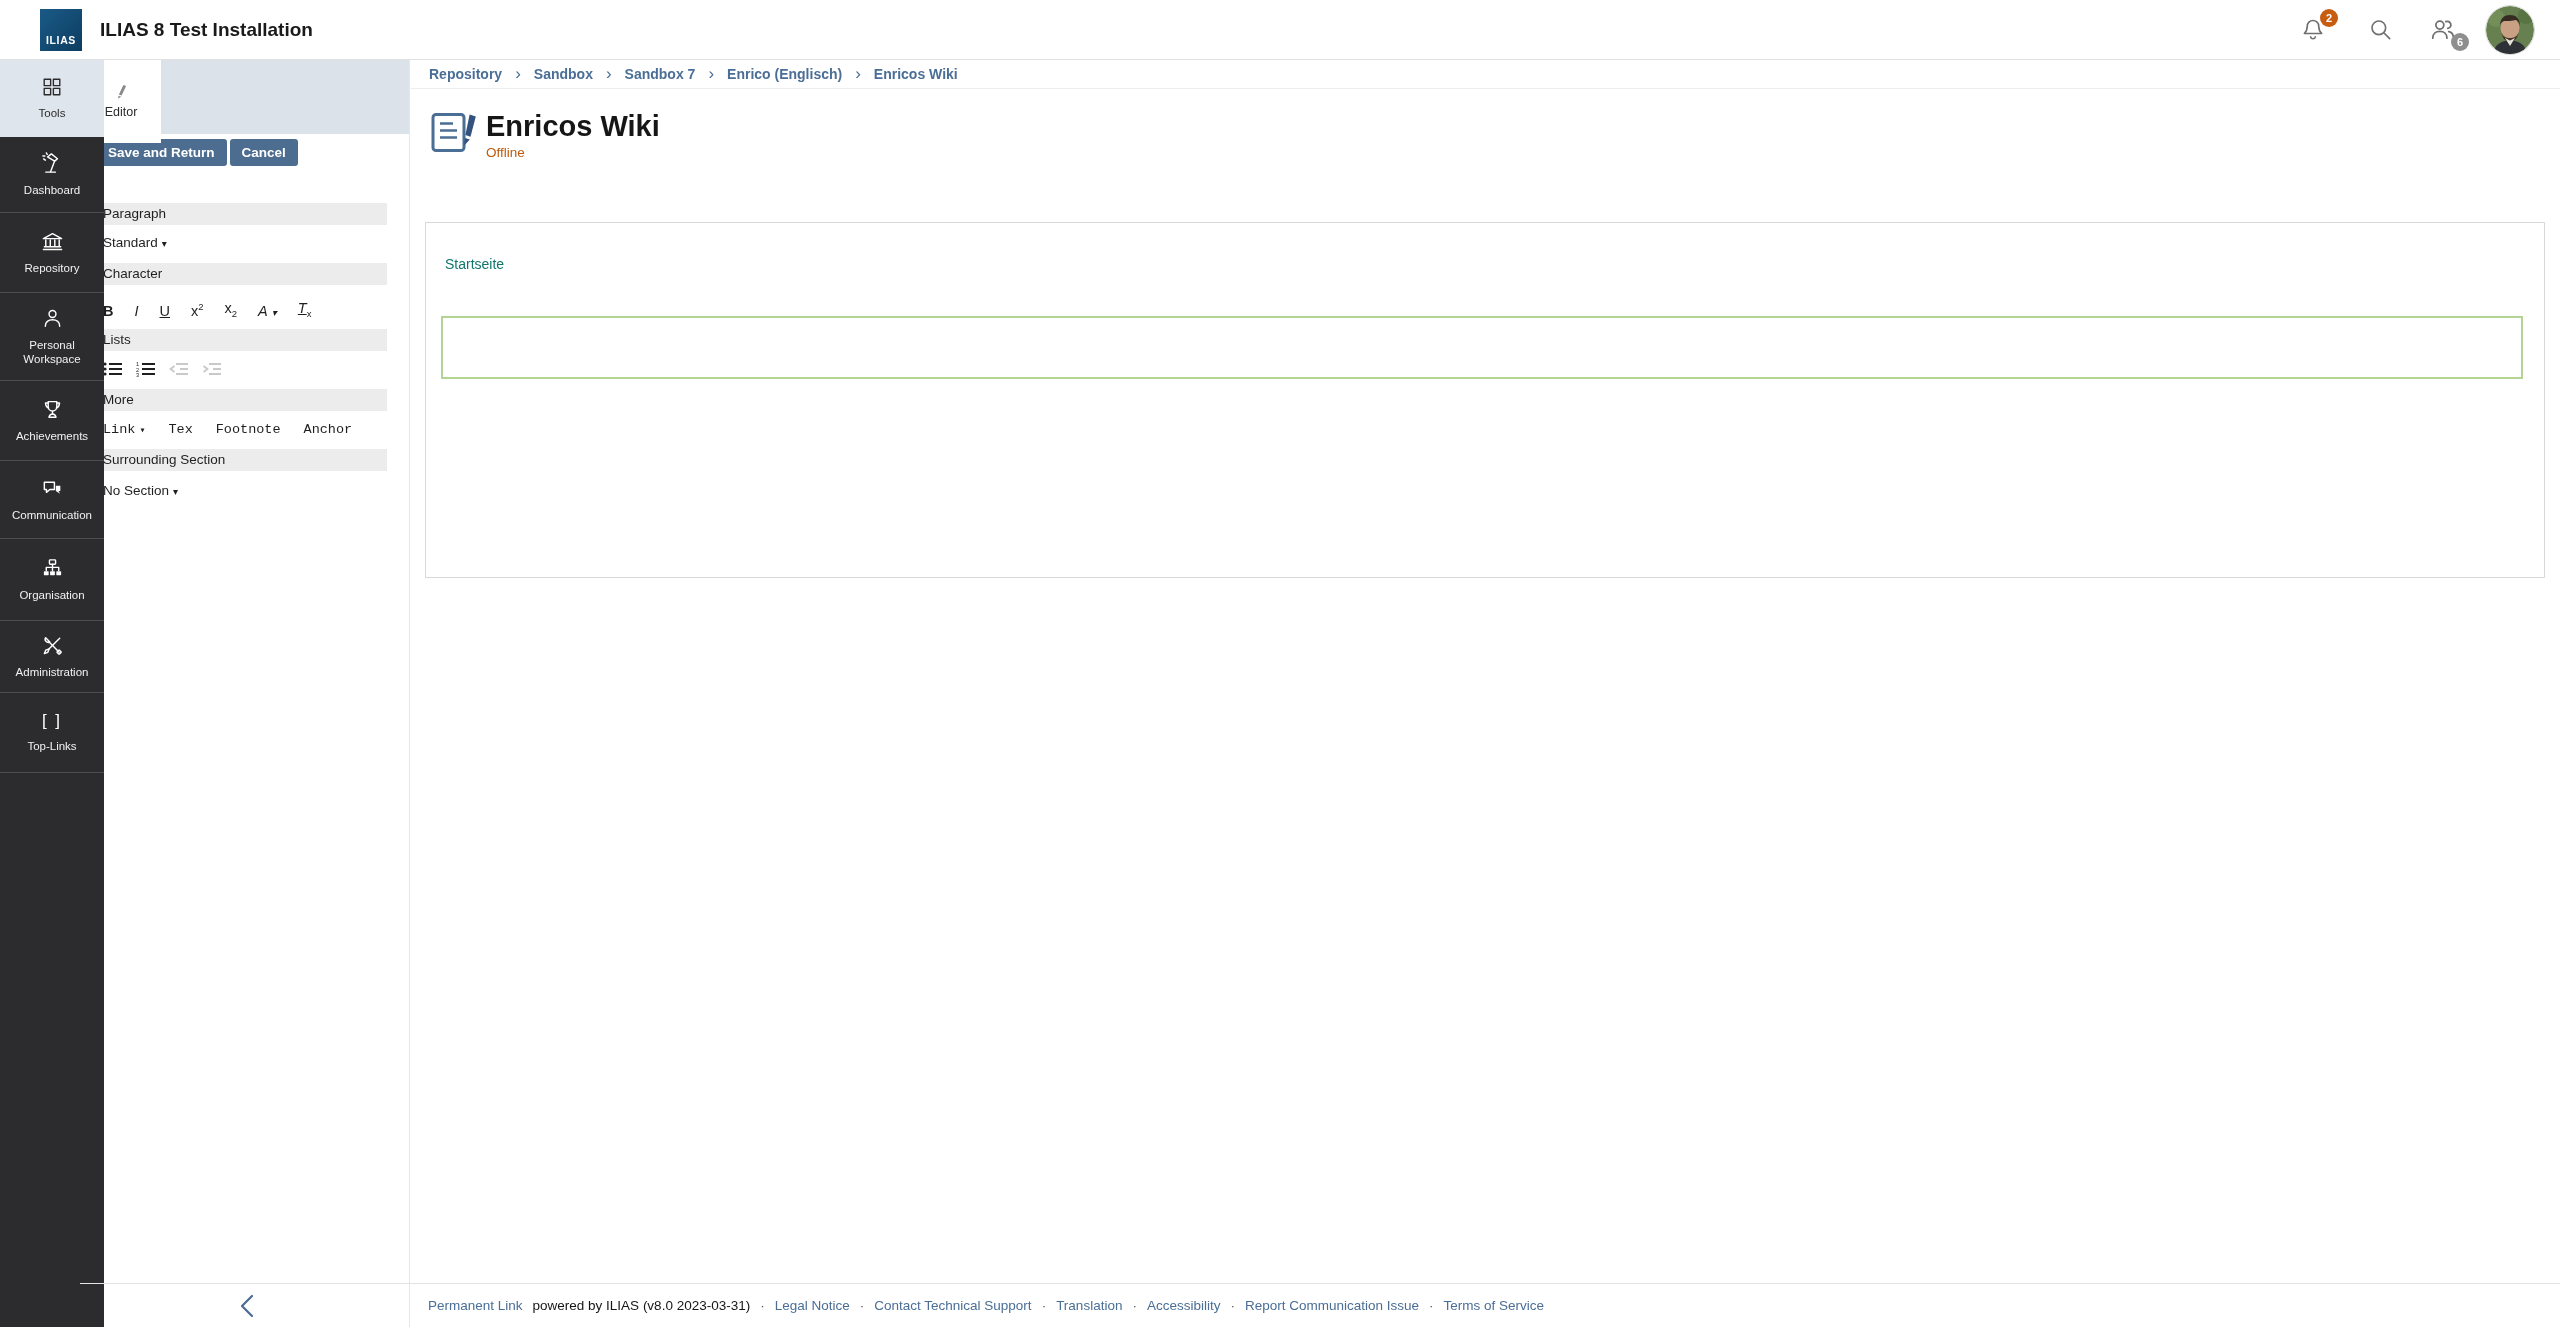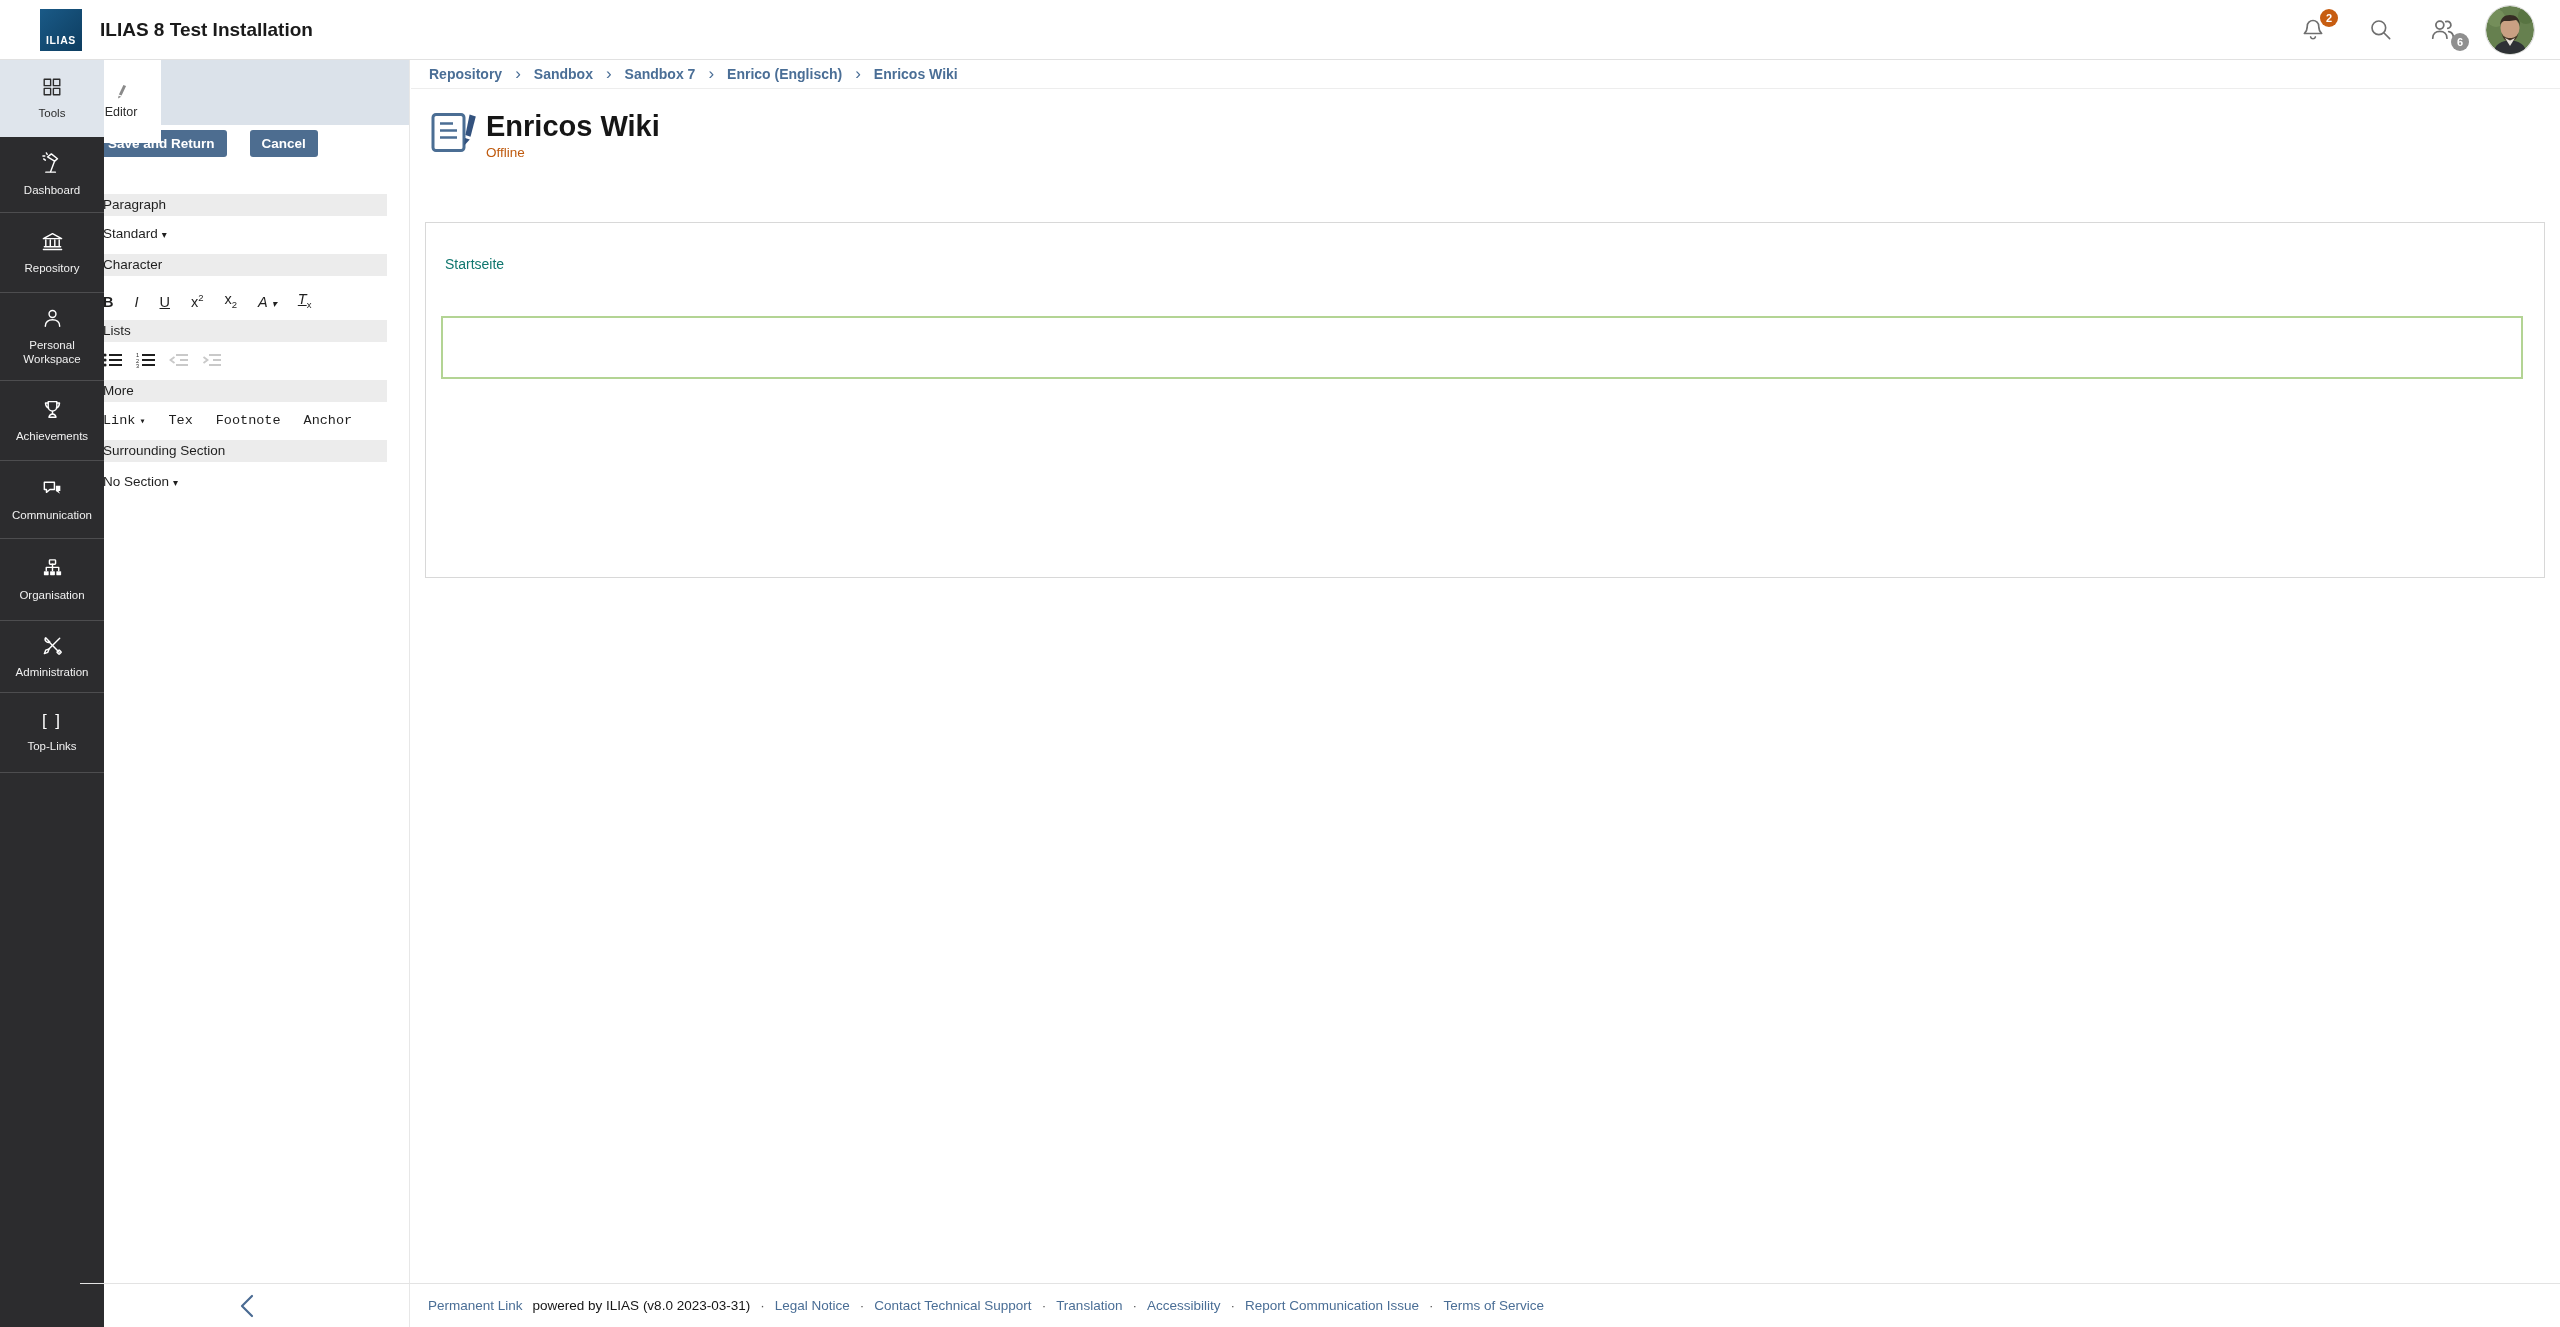--- a/index.html
+++ b/index.html
@@ -36,25 +36,25 @@
                border-bottom:1px solid rgba(255,255,255,.16); padding:4px 2px; }
   .side-item svg { stroke:#fff; fill:none; stroke-width:1.5; stroke-linecap:round; stroke-linejoin:round; display:block; }
   .side-item.tools { background:#dfe5ec; color:#2b2b2b; border-bottom:none; }
   .side-item.tools svg { stroke:#2b2b2b; }
   .side-label { line-height:1.25; }
   .toplinks-glyph { font-size:17px; letter-spacing:2px; color:#fff; }
 
   
   .editor-col { position:absolute; left:80px; top:60px; width:330px; height:1267px; background:#fff;
                 border-right:1px solid #e7e7e7; z-index:5; }
-  .tabstrip { height:65px; background:#dbe2ea; position:relative; }
+  .tabstrip { height:74px; background:#dbe2ea; position:relative; }
   .tab-active { position:absolute; left:1px; top:0; width:80px; height:83px; background:#fff;
                 display:flex; flex-direction:column; align-items:center; justify-content:center; gap:6px;
                 font-size:12.5px; color:#2b2b2b; cursor:pointer; }
-  .btnrow { margin:5px 0 0 16px; display:flex; gap:23px; }
+  .btnrow { margin:5px 0 0 16px; display:flex; gap:3px; }
   .btn { background:#4d6d90; color:#fff; font-size:13.5px; font-weight:700; border:none; border-radius:3px;
          height:27px; padding:0 12px; cursor:pointer; font-family:"Liberation Sans",sans-serif; }
   .strip { margin:0 22px 0 16px; background:#ececec; height:22px; line-height:22px; padding-left:7px;
            font-size:13.5px; color:#1f1f1f; }
   .strip.first { margin-top:37px; }
   .erow { margin-left:23px; margin-right:22px; font-size:13.5px; color:#1f1f1f; }
   .row-dd { margin-top:10px; cursor:pointer; }
   .caret { font-size:10px; margin-left:4px; color:#1f1f1f; }
   .strip.mt13 { margin-top:13px; }
   .strip.mt11 { margin-top:11px; }

